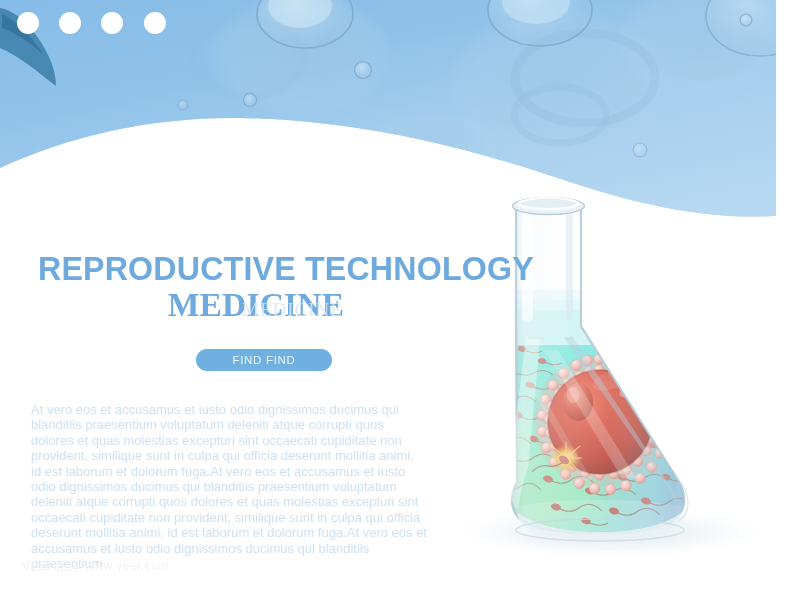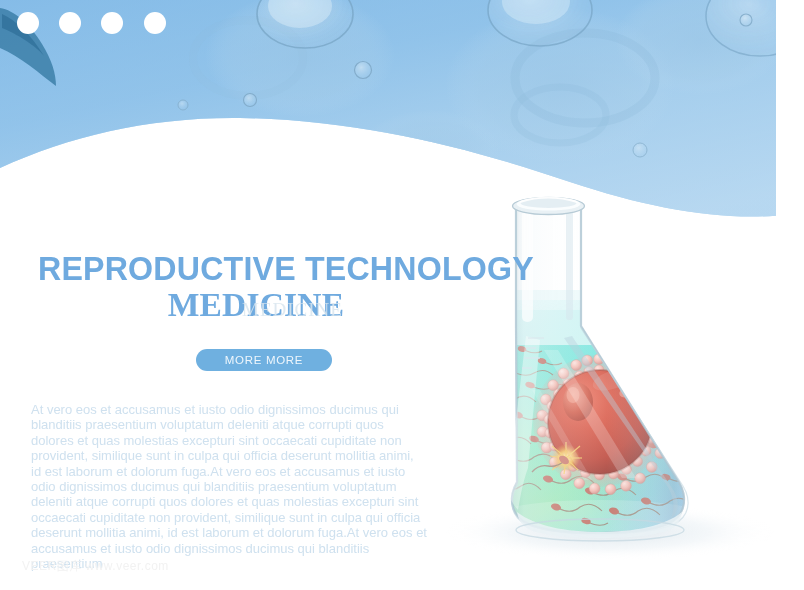--- a/index.html
+++ b/index.html
@@ -453,20 +453,20 @@
 
   <div class="title-wrap">
     <div class="title-l1">REPRODUCTIVE TECHNOLOGY</div>
     <div class="title-l2">
       <span>MEDICINE</span>
       <span class="ghost">MEDICINE</span>
     </div>
   </div>
 
   <button class="btn-find">
-    <span>MORE MORE</span>
+    <span>FIND FIND</span>
   </button>
 
   <p class="body-copy">At vero eos et accusamus et iusto odio dignissimos ducimus qui blanditiis praesentium voluptatum deleniti atque corrupti quos dolores et quas molestias excepturi sint occaecati cupiditate non provident, similique sunt in culpa qui officia deserunt mollitia animi, id est laborum et dolorum fuga.At vero eos et accusamus et iusto odio dignissimos ducimus qui blanditiis praesentium voluptatum deleniti atque corrupti quos dolores et quas molestias excepturi sint occaecati cupiditate non provident, similique sunt in culpa qui officia deserunt mollitia animi, id est laborum et dolorum fuga.At vero eos et accusamus et iusto odio dignissimos ducimus qui blanditiis praesentium</p>
 
   <div class="watermark">VEER图库 www.veer.com</div>
 
 </div>
 
 </body></html>

